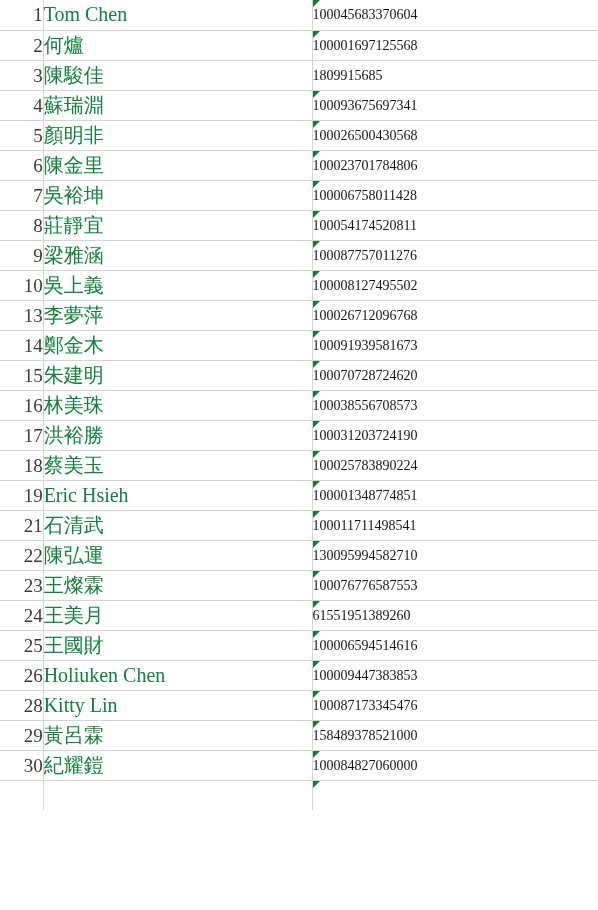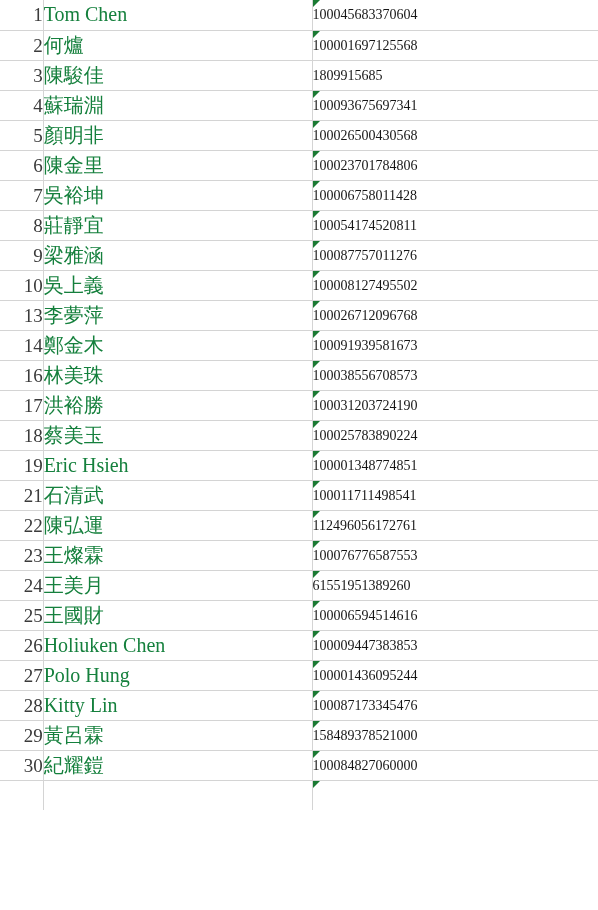--- a/index.html
+++ b/index.html
@@ -170,20 +170,25 @@
           <td class="rownum">13</td>
           <td class="cell-name"><span>李夢萍</span></td>
           <td class="cell-id last-col"><span class="err-tri"></span><span>100026712096768</span></td>
         </tr>
         <tr>
           <td class="rownum">14</td>
           <td class="cell-name"><span>鄭金木</span></td>
           <td class="cell-id last-col"><span class="err-tri"></span><span>100091939581673</span></td>
         </tr>
         <tr>
+          <td class="rownum">15</td>
+          <td class="cell-name"><span>朱建明</span></td>
+          <td class="cell-id last-col"><span class="err-tri"></span><span>100070728724620</span></td>
+        </tr>
+        <tr>
           <td class="rownum">16</td>
           <td class="cell-name"><span>林美珠</span></td>
           <td class="cell-id last-col"><span class="err-tri"></span><span>100038556708573</span></td>
         </tr>
         <tr>
           <td class="rownum">17</td>
           <td class="cell-name"><span>洪裕勝</span></td>
           <td class="cell-id last-col"><span class="err-tri"></span><span>100031203724190</span></td>
         </tr>
         <tr>
@@ -197,46 +202,41 @@
           <td class="cell-id last-col"><span class="err-tri"></span><span>100001348774851</span></td>
         </tr>
         <tr>
           <td class="rownum">21</td>
           <td class="cell-name"><span>石清武</span></td>
           <td class="cell-id last-col"><span class="err-tri"></span><span>100011711498541</span></td>
         </tr>
         <tr>
           <td class="rownum">22</td>
           <td class="cell-name"><span>陳弘運</span></td>
-          <td class="cell-id last-col"><span class="err-tri"></span><span>112496056172761</span></td>
+          <td class="cell-id last-col"><span class="err-tri"></span><span>130095994582710</span></td>
         </tr>
         <tr>
           <td class="rownum">23</td>
           <td class="cell-name"><span>王燦霖</span></td>
           <td class="cell-id last-col"><span class="err-tri"></span><span>100076776587553</span></td>
         </tr>
         <tr>
           <td class="rownum">24</td>
           <td class="cell-name"><span>王美月</span></td>
           <td class="cell-id last-col"><span class="err-tri"></span><span>61551951389260</span></td>
         </tr>
         <tr>
           <td class="rownum">25</td>
           <td class="cell-name"><span>王國財</span></td>
           <td class="cell-id last-col"><span class="err-tri"></span><span>100006594514616</span></td>
         </tr>
         <tr>
           <td class="rownum">26</td>
           <td class="cell-name"><span>Holiuken Chen</span></td>
           <td class="cell-id last-col"><span class="err-tri"></span><span>100009447383853</span></td>
-        </tr>
-        <tr>
-          <td class="rownum">27</td>
-          <td class="cell-name"><span>Polo Hung</span></td>
-          <td class="cell-id last-col"><span class="err-tri"></span><span>100001436095244</span></td>
         </tr>
         <tr>
           <td class="rownum">28</td>
           <td class="cell-name"><span>Kitty Lin</span></td>
           <td class="cell-id last-col"><span class="err-tri"></span><span>100087173345476</span></td>
         </tr>
         <tr>
           <td class="rownum">29</td>
           <td class="cell-name"><span>黃呂霖</span></td>
           <td class="cell-id last-col"><span class="err-tri"></span><span>158489378521000</span></td>

